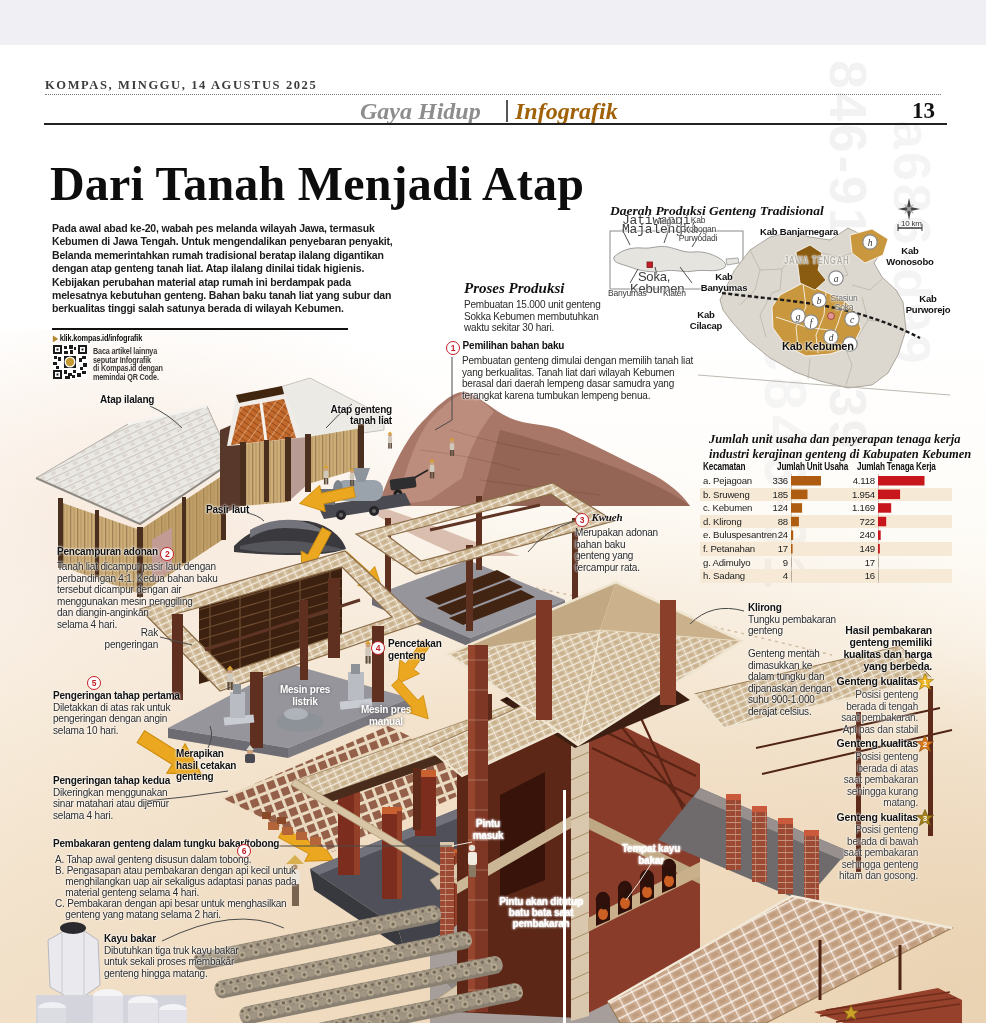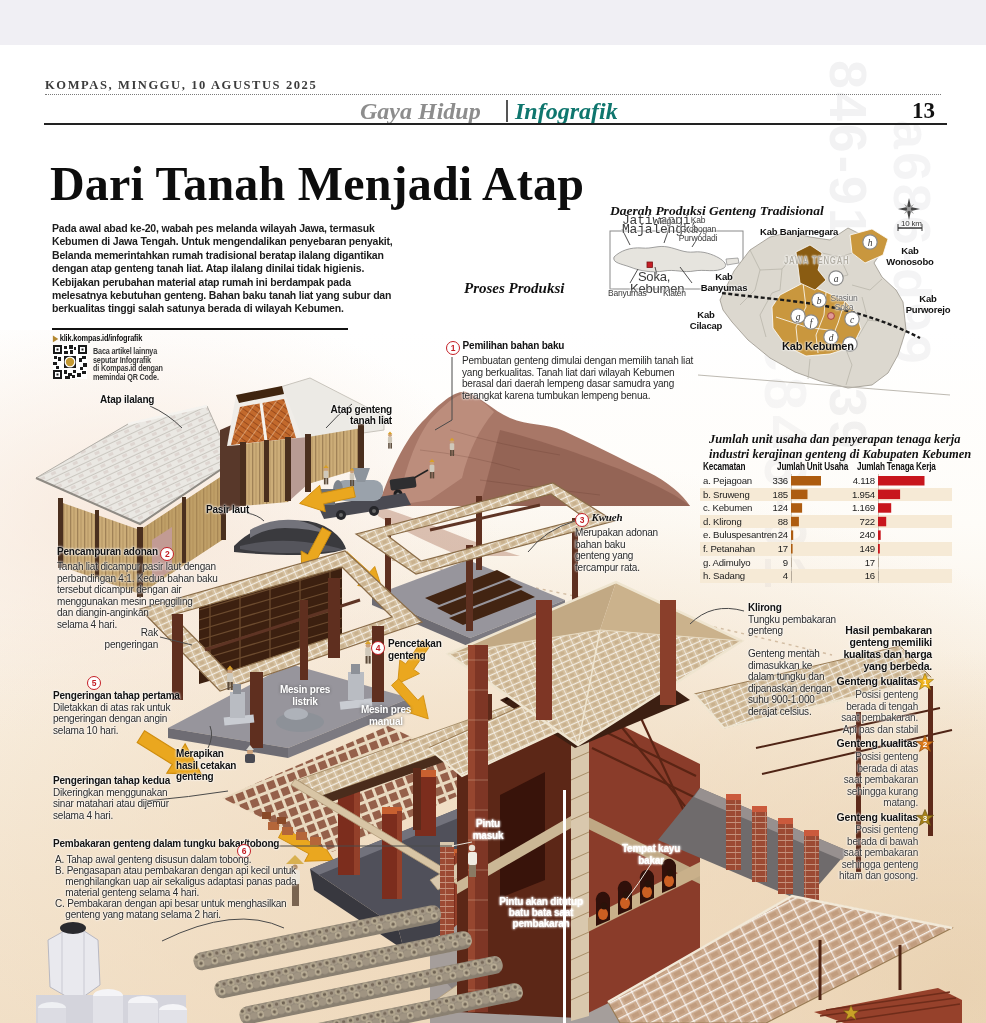--- a/index.html
+++ b/index.html
@@ -33,29 +33,29 @@
 <div class="abs" style="left:878px;top:60px;width:620px;transform:rotate(90deg);transform-origin:0 0;
   color:rgba(70,70,90,.07);font-size:52px;font-weight:bold;letter-spacing:3px;z-index:2;">846-9194-4439-</div>
 
 <div class="abs" style="left:820px;top:300px;width:620px;transform:rotate(90deg);transform-origin:0 0;
   color:rgba(70,70,90,.05);font-size:60px;font-weight:bold;letter-spacing:5px;z-index:2;">9c846-91</div>
 
 <div class="abs" style="left:942px;top:120px;width:620px;transform:rotate(90deg);transform-origin:0 0;
   color:rgba(70,70,90,.06);font-size:52px;font-weight:bold;letter-spacing:3px;z-index:2;">a686-d99</div>
 
 <div class="abs" style="left:45px;top:78px;font-family:'Liberation Serif',serif;font-size:12.5px;
-  font-weight:bold;letter-spacing:1.6px;color:#3c3c3c;z-index:5;">KOMPAS, MINGGU, 10 AGUSTUS 2025</div>
+  font-weight:bold;letter-spacing:1.6px;color:#3c3c3c;z-index:5;">KOMPAS, MINGGU, 14 AGUSTUS 2025</div>
 
 <div class="abs" style="left:45px;top:94px;width:896px;height:0;border-top:1.5px dotted #7a7a7a;z-index:5;"></div>
 
 <div class="abs serifbi" style="left:360px;top:98px;font-size:24px;color:#8d8d8d;z-index:5;">Gaya Hidup</div>
 
 <div class="abs" style="left:506px;top:100px;width:1.5px;height:22px;background:#555;z-index:5;"></div>
 
-<div class="abs serifbi" style="left:515px;top:98px;font-size:24px;color:#0f766e;z-index:5;">Infografik</div>
+<div class="abs serifbi" style="left:515px;top:98px;font-size:24px;color:#a16207;z-index:5;">Infografik</div>
 
 <div class="abs" style="left:912px;top:98px;font-family:'Liberation Serif',serif;font-size:23px;
   font-weight:bold;color:#111;z-index:5;">13</div>
 
 <div class="abs" style="left:44px;top:123px;width:903px;height:2px;background:#222;z-index:5;"></div>
 
 <div class="abs" style="left:50px;top:156px;font-family:'Liberation Serif',serif;font-size:48px;
   font-weight:bold;color:#0d0d0d;letter-spacing:0.2px;z-index:5;">Dari Tanah Menjadi Atap</div>
 
 <div class="abs" style="left:52px;top:222px;width:340px;font-size:10.5px;line-height:13.4px;font-weight:bold;
@@ -820,20 +820,21 @@
         <rect x="178" y="15.6" width="22.1" height="9.5"></rect>
 <rect x="178" y="29.2" width="13.2" height="9.5"></rect>
         <rect x="178" y="42.8" width="8.2" height="9.5"></rect>
 <rect x="178" y="56.4" width="2.7" height="9.5"></rect>
         <rect x="178" y="70" width="1.8" height="9.5"></rect>
 </g>
 </svg>
 
 <div class="abs serifbi" style="left:464px;top:280px;font-size:15px;color:#111;z-index:5;">Proses Produksi</div>
 
+<div class="lbl" style="left:464px;top:299px;width:140px;">Pembuatan 15.000 unit genteng<br>Sokka Kebumen membutuhkan<br>waktu sekitar 30 hari.</div>
 
 <div class="lbl" style="left:446px;top:340px;width:240px;white-space:nowrap;"><span class="num">1</span> <b>Pemilihan bahan baku</b><br><span style="padding-left:16px;display:inline-block;"></span>Pembuatan genteng dimulai dengan memilih tanah liat<br><span style="padding-left:16px;display:inline-block;"></span>yang berkualitas. Tanah liat dari wilayah Kebumen<br><span style="padding-left:16px;display:inline-block;"></span>berasal dari daerah lempeng dasar samudra yang<br><span style="padding-left:16px;display:inline-block;"></span>terangkat karena tumbukan lempeng benua.</div>
 
 <div class="lbl" style="left:100px;top:394px;"><b>Atap ilalang</b></div>
 
 <div class="lbl rt" style="left:330px;top:380px;width:62px;line-height:11px;margin-top:24px;"><b>Atap genteng<br>tanah liat</b></div>
 
 <div class="lbl" style="left:206px;top:504px;"><b>Pasir laut</b></div>
 
 <div class="lbl" style="left:57px;top:546px;white-space:nowrap;"><b>Pencampuran adonan</b> <span class="num">2</span><br>Tanah liat dicampur pasir laut dengan<br>perbandingan 4:1. Kedua bahan baku<br>tersebut dicampur dengan air<br>menggunakan mesin penggiling<br>dan diangin-anginkan<br>selama 4 hari.</div>
@@ -852,20 +853,21 @@
 
 <div class="lbl" style="left:176px;top:748px;width:80px;"><b>Merapikan<br>hasil cetakan<br>genteng</b></div>
 
 <div class="lbl" style="left:53px;top:775px;white-space:nowrap;"><b>Pengeringan tahap kedua</b><br>Dikeringkan menggunakan<br>sinar matahari atau dijemur<br>selama 4 hari.</div>
 
 <div class="lbl" style="left:53px;top:838px;white-space:nowrap;"><b>Pembakaran genteng dalam tungku bakar/tobong</b></div>
 <div class="abs" style="left:237px;top:838px;z-index:6;"><span class="num">6</span></div>
 
 <div class="lbl" style="left:55px;top:854px;line-height:11px;white-space:nowrap;">A. Tahap awal genteng disusun dalam tobong.<br>B. Pengasapan atau pembakaran dengan api kecil untuk<br>&nbsp;&nbsp;&nbsp;&nbsp;menghilangkan uap air sekaligus adaptasi panas pada<br>&nbsp;&nbsp;&nbsp;&nbsp;material genteng selama 4 hari.<br>C. Pembakaran dengan api besar untuk menghasilkan<br>&nbsp;&nbsp;&nbsp;&nbsp;genteng yang matang selama 2 hari.</div>
 
+<div class="lbl" style="left:104px;top:933px;white-space:nowrap;"><b>Kayu bakar</b><br>Dibutuhkan tiga truk kayu bakar<br>untuk sekali proses membakar<br>genteng hingga matang.</div>
 
 <div class="lbl" style="left:748px;top:602px;width:120px;"><b>Klirong</b><br>Tungku pembakaran<br>genteng<br><br>Genteng mentah<br>dimasukkan ke<br>dalam tungku dan<br>dipanaskan dengan<br>suhu 900-1.000<br>derajat celsius.</div>
 
 <div class="lbl ctr wht" style="left:462px;top:818px;width:52px;"><b style="color:#fff;">Pintu<br>masuk</b></div>
 
 <div class="lbl ctr wht" style="left:618px;top:843px;width:66px;"><b style="color:#fff;">Tempat kayu<br>bakar</b></div>
 
 <div class="lbl ctr wht" style="left:495px;top:896px;width:92px;line-height:11px;"><b style="color:#fff;">Pintu akan ditutup<br>batu bata saat<br>pembakaran</b></div>
 
 <div class="lbl rt" style="left:812px;top:624px;width:120px;line-height:12px;font-size:10.5px;"><b>Hasil pembakaran<br>genteng memiliki<br>kualitas dan harga<br>yang berbeda.</b></div>

